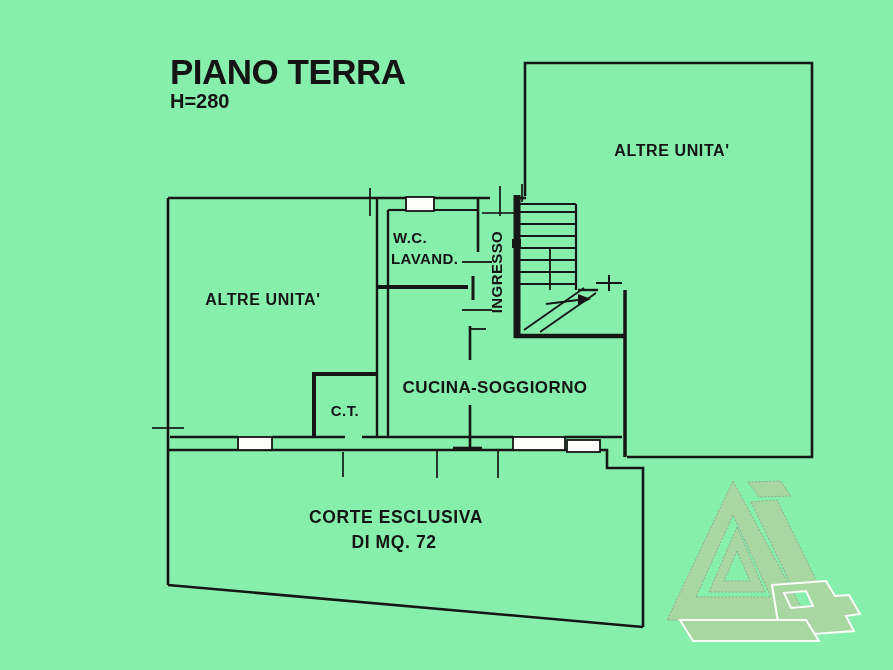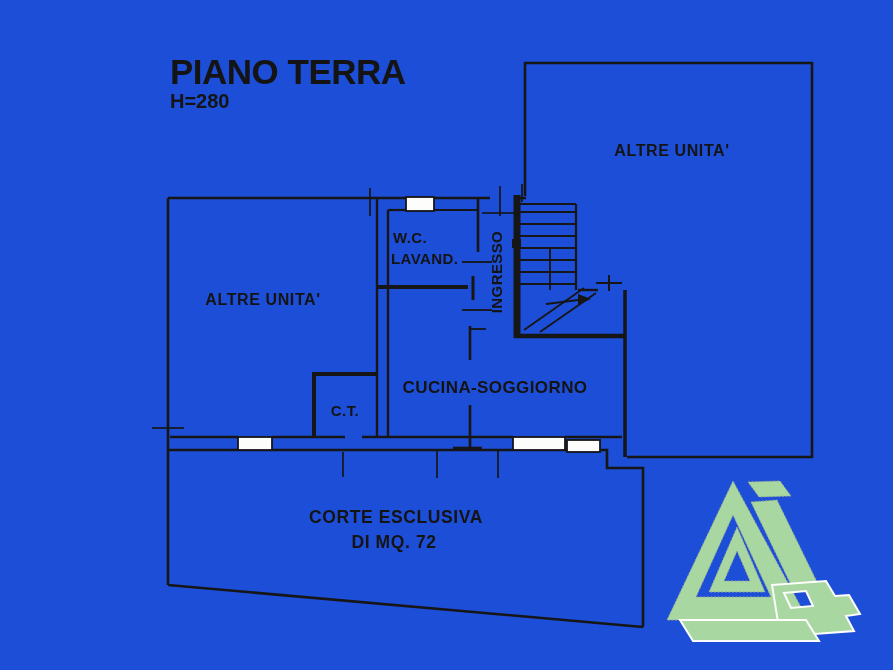--- a/index.html
+++ b/index.html
@@ -1,19 +1,19 @@
 <!DOCTYPE html>
 <html><head>
 <meta charset="utf-8">
 <style>
   html,body{margin:0;padding:0;background:#ffffff;}
   .stage{
     position:relative;
     width:893px;height:670px;
-    background:#1d4ed8;
+    background:#86efac;
     overflow:hidden;
     font-family:"Liberation Sans", sans-serif;
   }
   svg{display:block;}
   .walls line, .walls polyline, .walls path{stroke:#161616;fill:none;}
   .thin line{stroke:#161616;}
   text{fill:#141414;font-family:"Liberation Sans", sans-serif;font-weight:700;}
   .t-title{font-size:35px;letter-spacing:-0.5px;}
   .t-h{font-size:20px;font-weight:700;}
   .t-room{font-size:16px;letter-spacing:0.6px;}

